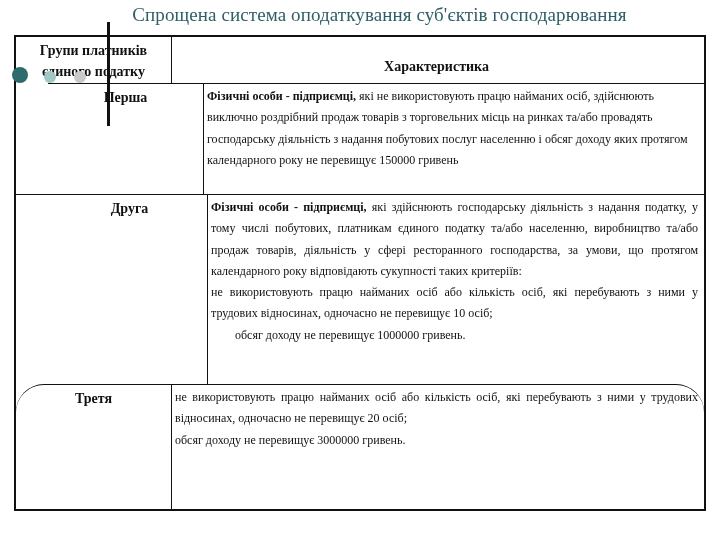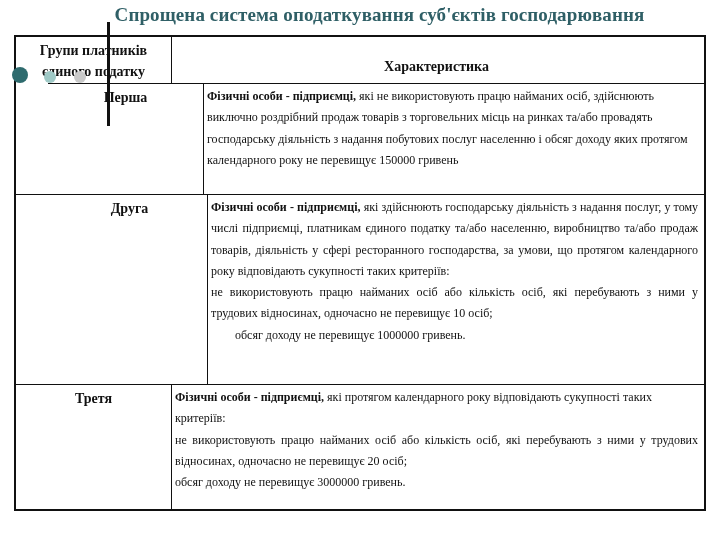--- a/index.html
+++ b/index.html
@@ -1,30 +1,30 @@
 <!DOCTYPE html>
 <html><head>
 <meta charset="utf-8">
 <style>
   html,body{margin:0;padding:0;}
   body{width:720px;height:540px;background:#ffffff;position:relative;overflow:hidden;font-family:"Liberation Serif","DejaVu Serif",serif;color:#111;}
-  .title{position:absolute;left:0;top:4px;width:720px;text-align:center;font-size:19px;font-weight:bold;color:#2f5f66;letter-spacing:0.1px;padding-left:39px;box-sizing:border-box;}
+  .title{position:absolute;left:0;top:4px;width:720px;text-align:center;font-size:19px;font-weight:normal;color:#2f5f66;letter-spacing:0.1px;padding-left:39px;box-sizing:border-box;}
   .grid{position:absolute;left:14px;top:35px;width:692px;border:2px solid #111;box-sizing:border-box;}
   .row{display:flex;border-top:1.5px solid #111;}
   .row:first-child{border-top:none;}
   .c1{width:156px;flex:none;border-right:1.5px solid #111;box-sizing:border-box;text-align:center;font-weight:bold;font-size:14px;line-height:21px;padding-top:3px;}
   .c2{flex:1;box-sizing:border-box;padding:2px 6px 0 3px;font-size:12px;line-height:21.3px;}
   .hdr .c2{text-align:center;font-weight:bold;font-size:14px;padding-top:19px;}
   .just{text-align:justify;}
   .b{font-weight:bold;}
   .indent{padding-left:24px;}
   .r0{height:46px;}
   .r1{height:110px;margin-left:32px;}
   .r2{height:189px;padding-left:36px;}
-  .r3{height:124px;}
+  .r3{height:124px;border-radius:28px;}
   .vbar{position:absolute;left:107px;top:22px;width:3px;height:104px;background:#111;}
   .dot{position:absolute;border-radius:50%;}
   .d1{left:12px;top:67px;width:16px;height:16px;background:#2e6b6e;}
   .d2{left:44px;top:71px;width:12px;height:12px;background:#9fc9c6;}
   .d3{left:74px;top:71px;width:12px;height:12px;background:#c9c9c9;}
 </style>
 </head>
 <body>
 
 <div class="title">Спрощена система оподаткування суб'єктів господарювання</div>
@@ -38,30 +38,29 @@
   <div class="row r1">
     <div class="c1">Перша</div>
     <div class="c2">
       <span class="b">Фізичні особи - підприємці,</span><span> які не використовують працю найманих осіб, здійснюють виключно роздрібний продаж товарів з торговельних місць на ринках та/або провадять господарську діяльність з надання побутових послуг населенню і обсяг доходу яких протягом календарного року не перевищує 150000 гривень</span>
     </div>
   </div>
 
   <div class="row r2">
     <div class="c1">Друга</div>
     <div class="c2">
-      <div class="just"><span class="b">Фізичні особи - підприємці,</span><span> які здійснюють господарську діяльність з надання послуг, у тому числі підприємці, платникам єдиного податку та/або населенню, виробництво та/або продаж товарів, діяльність у сфері ресторанного господарства, за умови, що протягом календарного року відповідають сукупності таких критеріїв:</span></div>
+      <div class="just"><span class="b">Фізичні особи - підприємці,</span><span> які здійснюють господарську діяльність з надання податку, у тому числі побутових, платникам єдиного податку та/або населенню, виробництво та/або продаж товарів, діяльність у сфері ресторанного господарства, за умови, що протягом календарного року відповідають сукупності таких критеріїв:</span></div>
       <div class="just">не використовують працю найманих осіб або кількість осіб, які перебувають з ними у трудових відносинах, одночасно не перевищує 10 осіб;</div>
       <div class="indent">обсяг доходу не перевищує 1000000 гривень.</div>
     </div>
   </div>
 
   <div class="row r3">
     <div class="c1">Третя</div>
     <div class="c2">
-      <div><span class="b">Фізичні особи - підприємці,</span><span> які протягом календарного року відповідають сукупності таких критеріїв:</span></div>
       <div class="just">не використовують працю найманих осіб або кількість осіб, які перебувають з ними у трудових відносинах, одночасно не перевищує 20 осіб;</div>
       <div>обсяг доходу не перевищує 3000000 гривень.</div>
     </div>
   </div>
 </div>
 
 <div class="vbar"></div>
 <div class="dot d1"></div>
 <div class="dot d2"></div>
 <div class="dot d3"></div>

